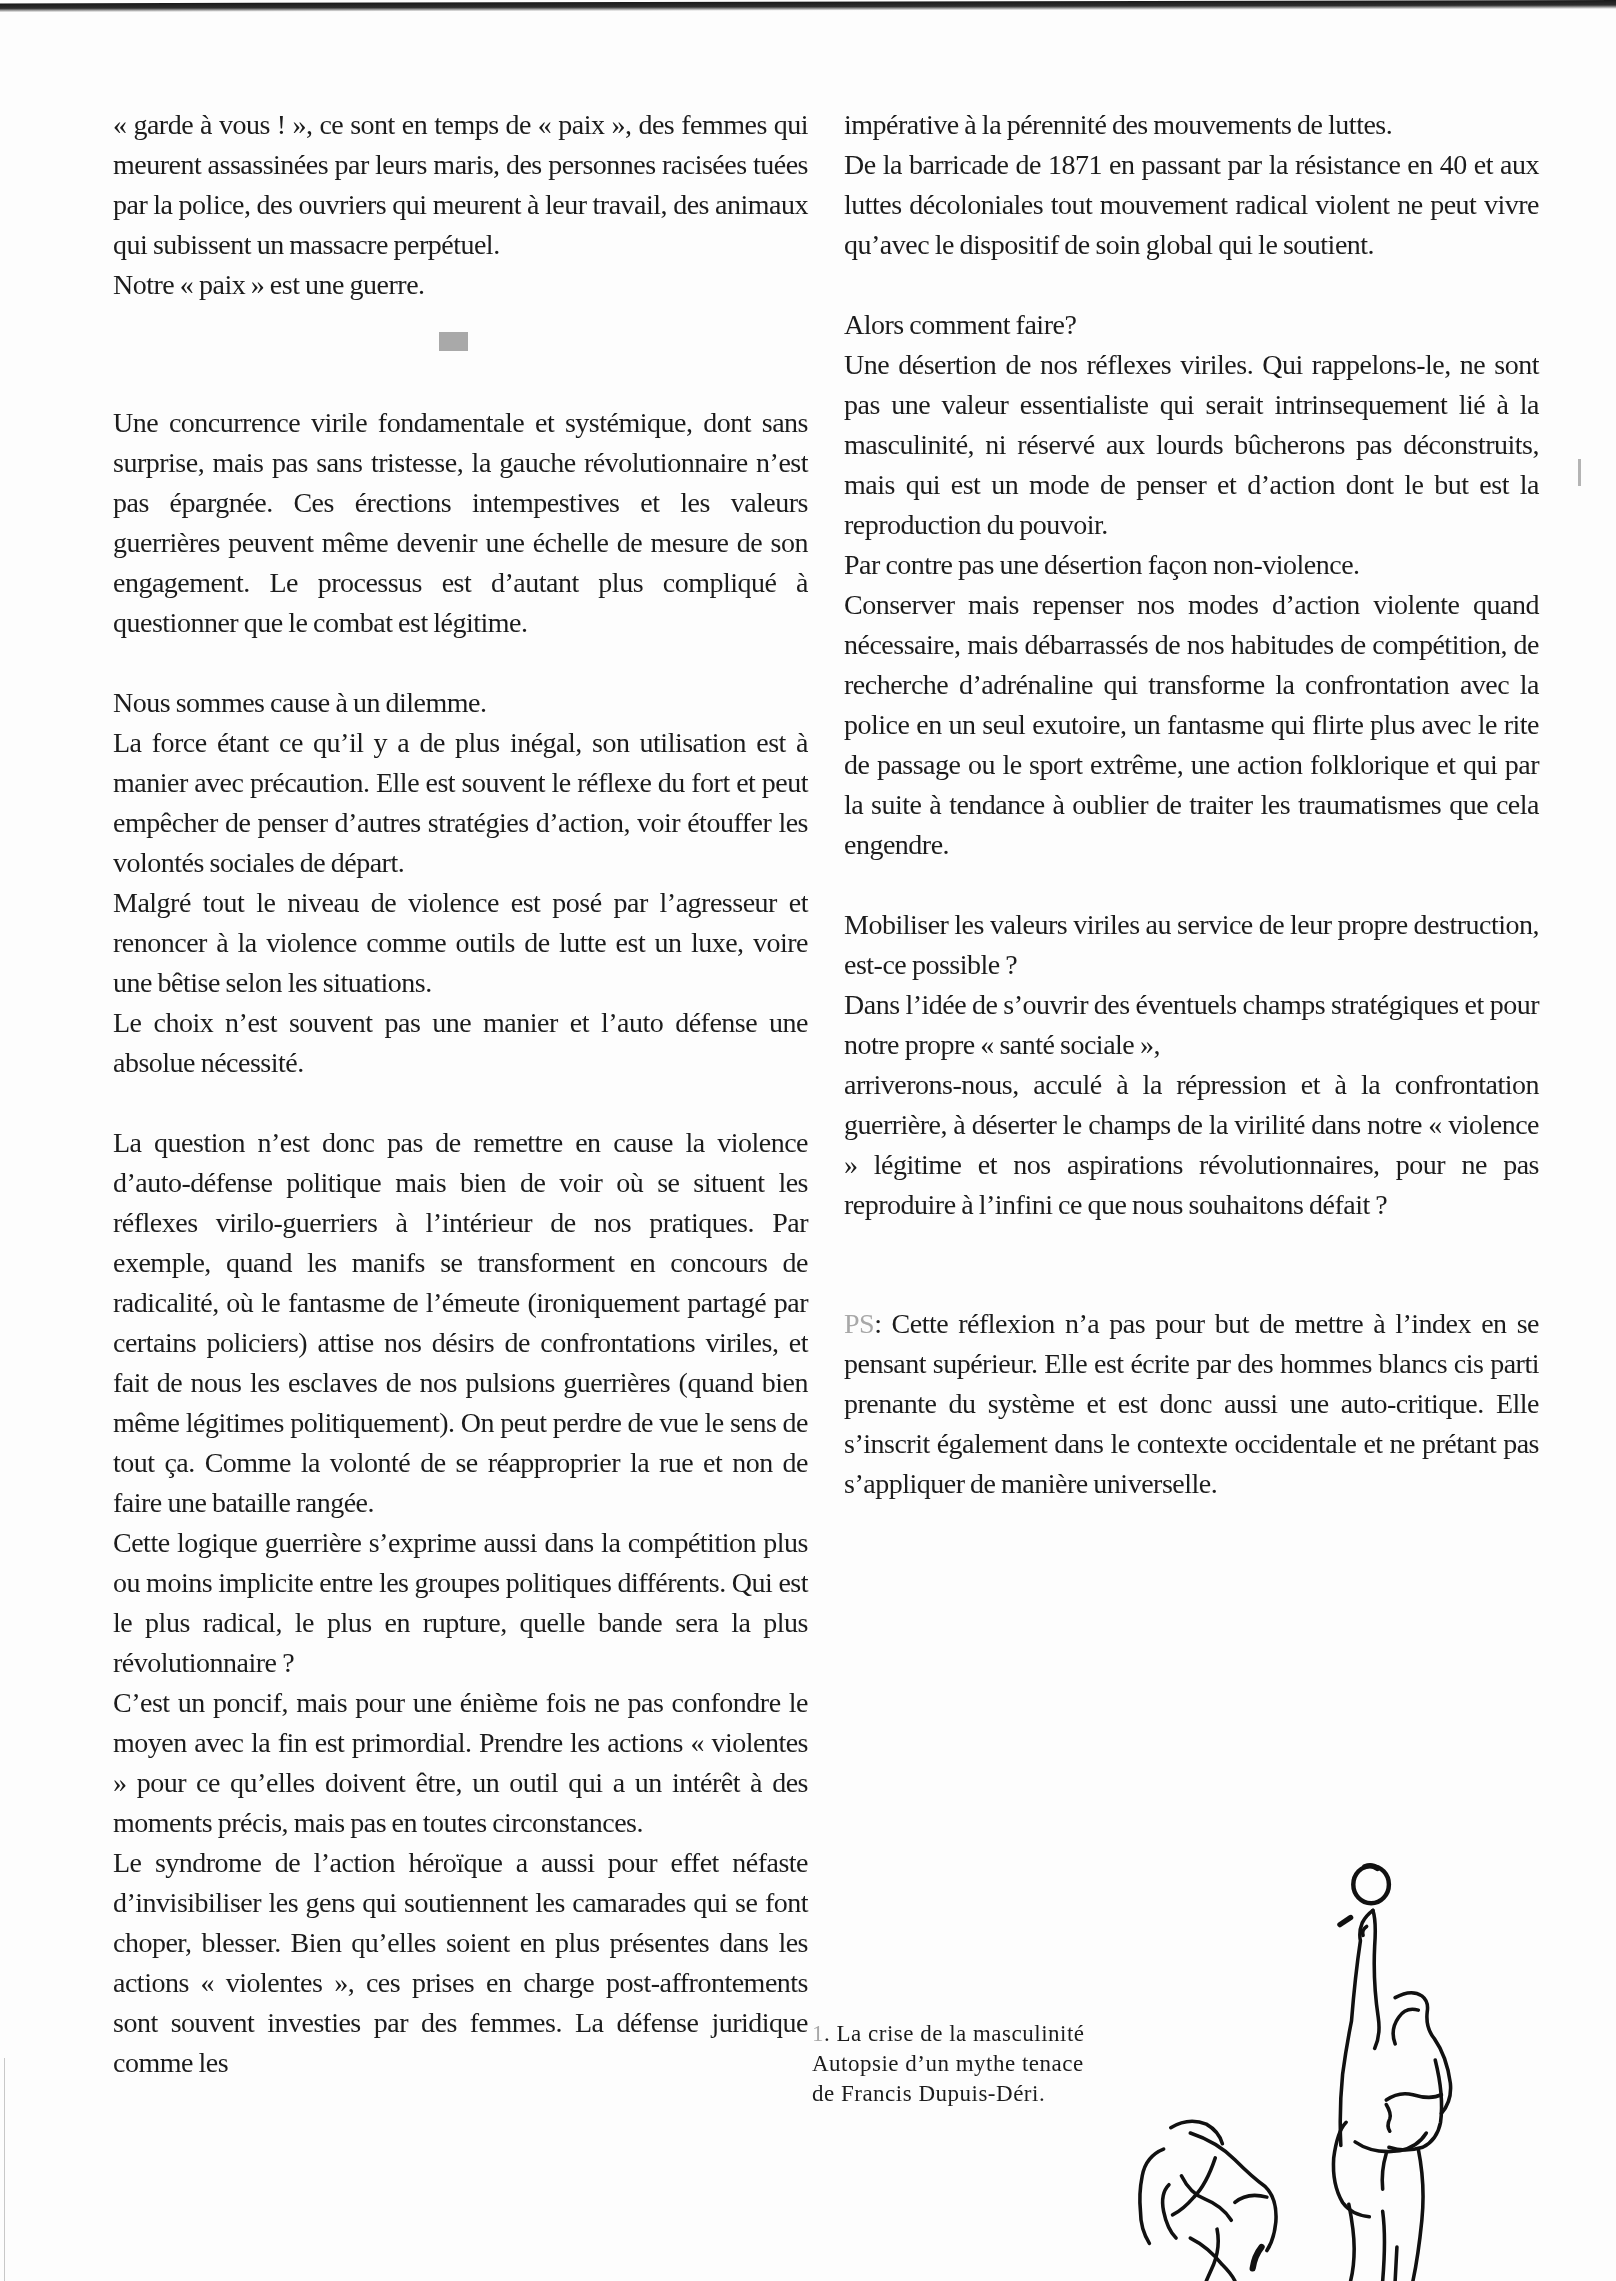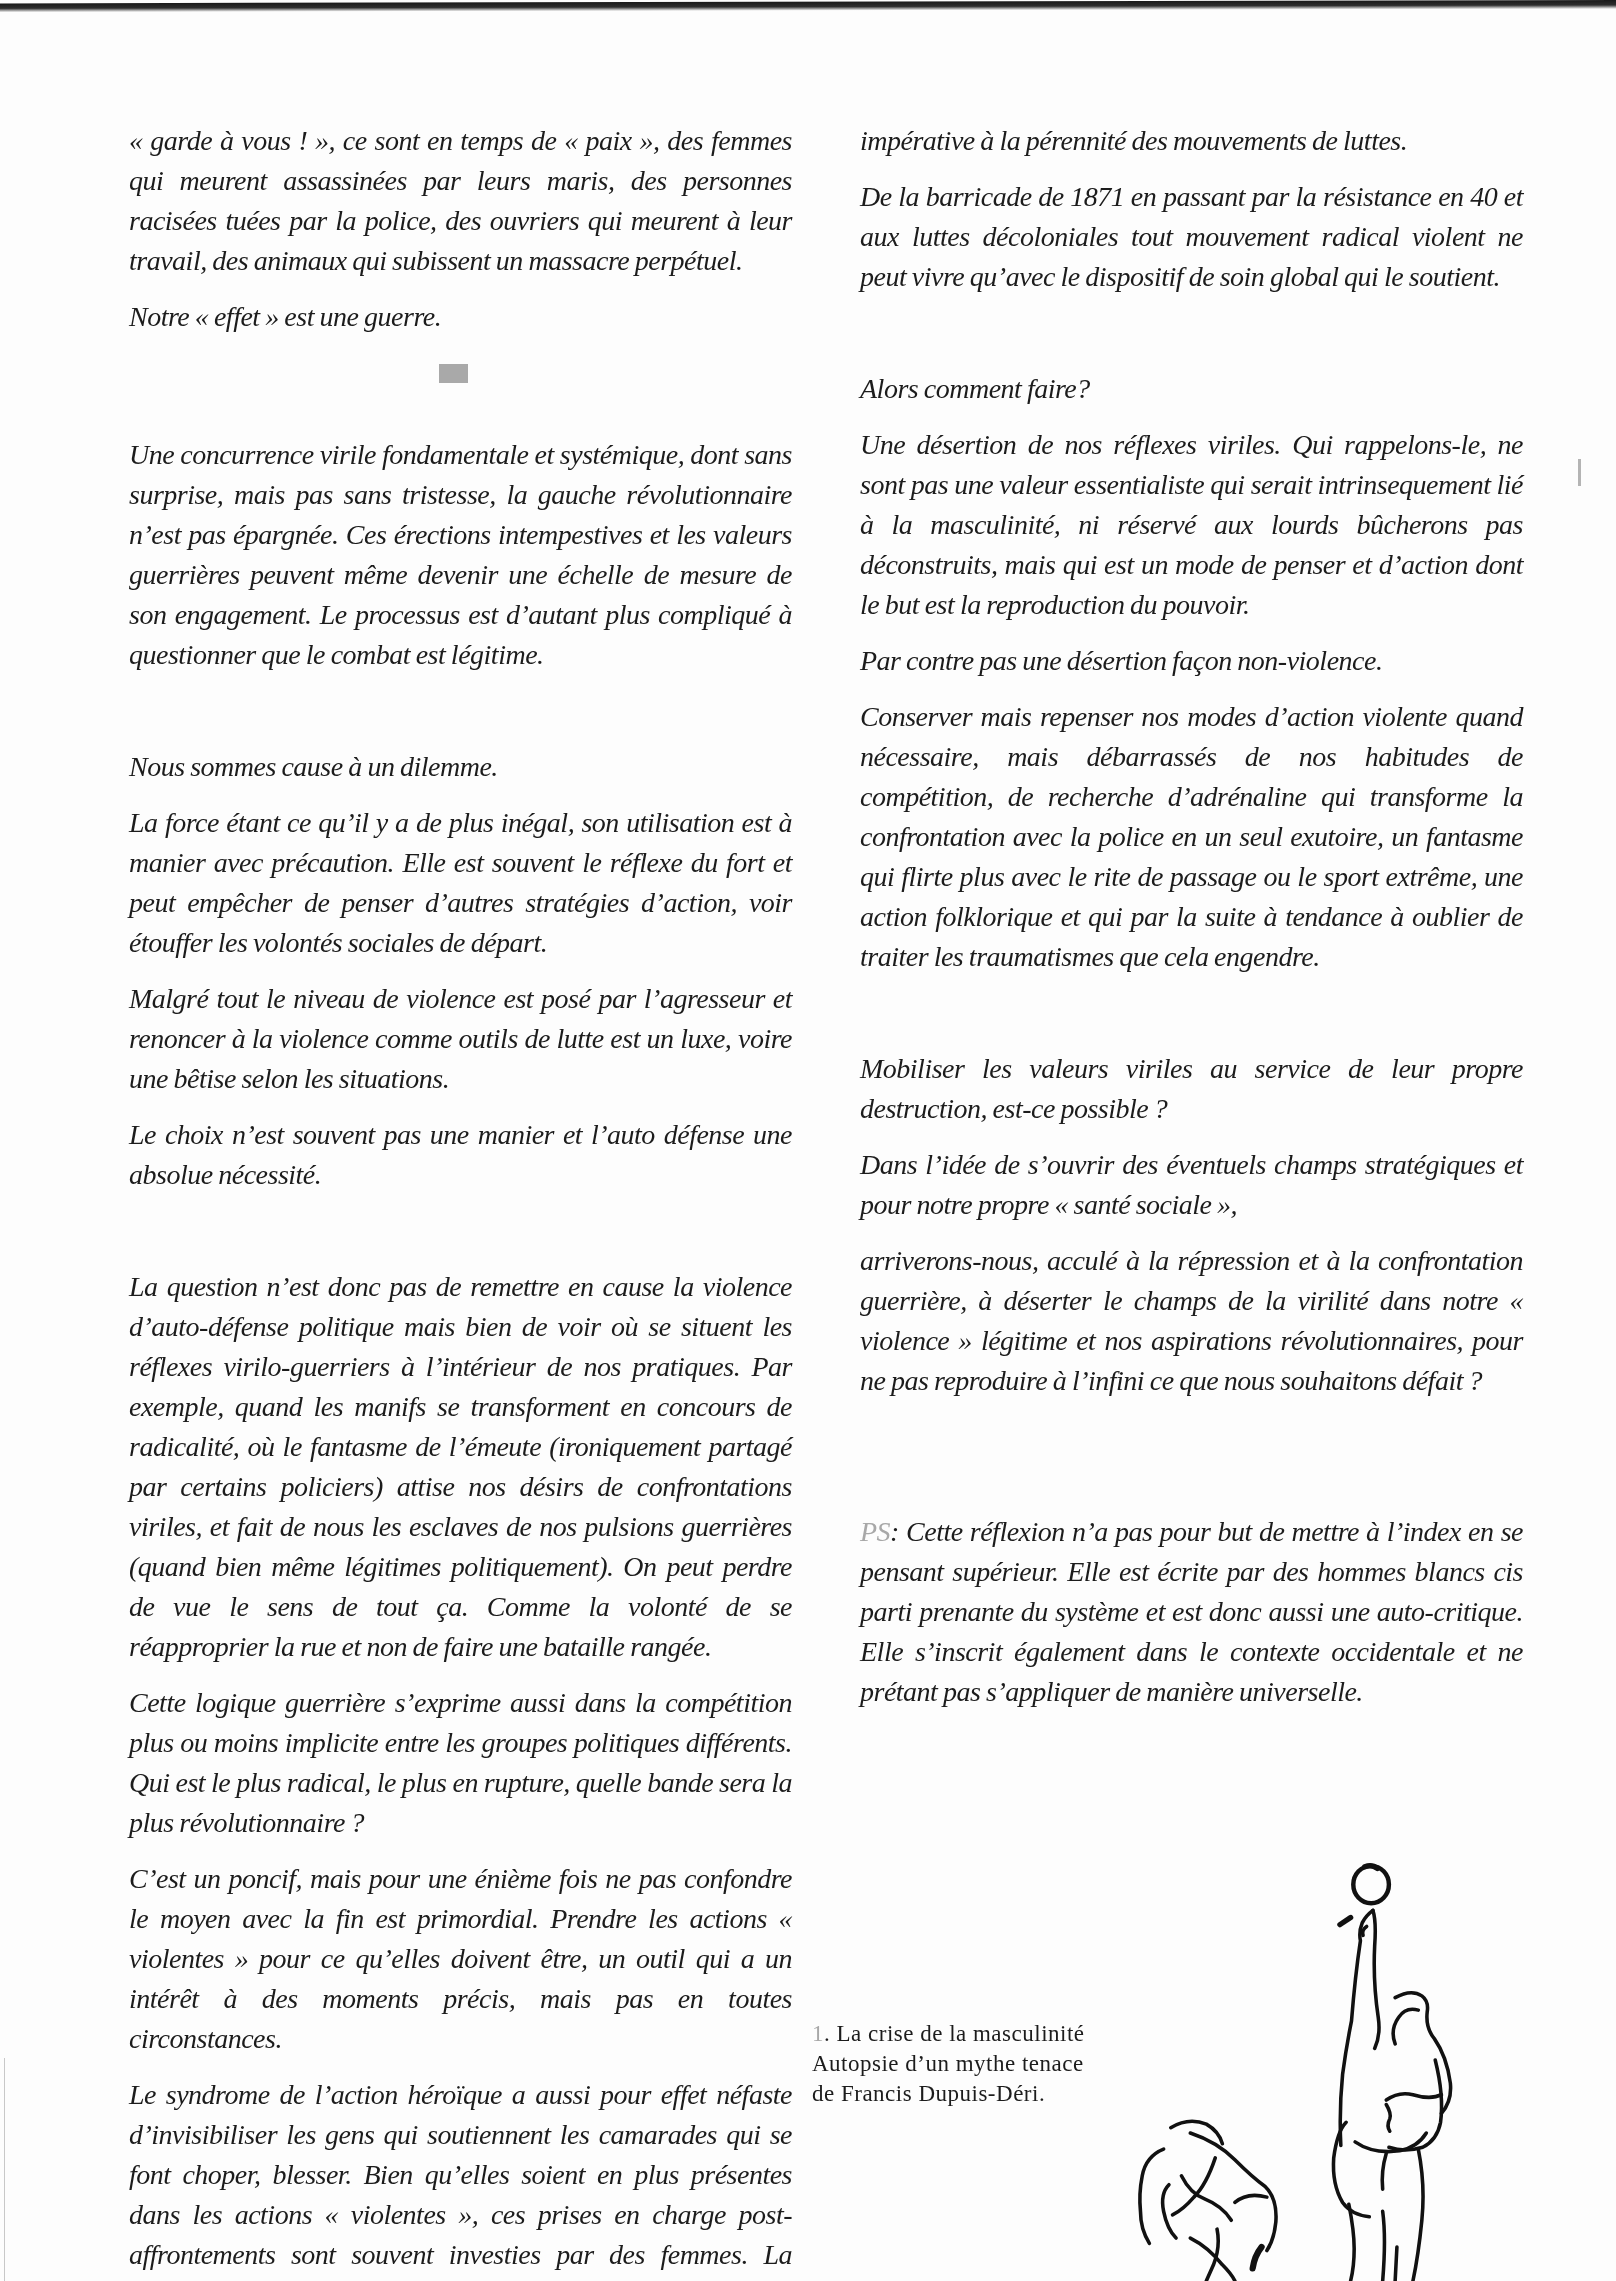--- a/index.html
+++ b/index.html
@@ -14,21 +14,21 @@
     background: linear-gradient(to bottom, #1a1a1a 0%, #2e2e2e 55%, #bdbdbd 85%, #fdfdfd 100%);
     transform: skewY(-0.12deg); transform-origin: right top;
   }
   .col {
     position: absolute; top: 105px; width: 695px;
     font-size: 28px; line-height: 40px;
     letter-spacing: -0.5px; word-spacing: -0.9px;
   }
   .col-left { left: 113px; }
   .col-right { left: 844px; }
-  .col p { margin: 16px; text-align: justify; font-style: italic; }
+  .col p { margin: 0; text-align: justify; }
   .col p.last { text-align-last: left; }
   .gap { height: 40px; }
   .gap-big { height: 79px; }
   .separator {
     width: 28.5px; height: 18.7px; margin: 27px auto 52px 326px;
     background: #9a9a9a; opacity: .85;
   }
   .ps-label { color: #a8a8a8; }
   .ps-text { text-align: left; }
   .footnote {
@@ -43,21 +43,21 @@
 </style>
 </head>
 <body>
 
 <div class="scan-edge"></div>
 <div class="margin-mark"></div>
 <div class="binding-line"></div>
 
 <div class="col col-left">
   <p class="last">« garde à vous ! », ce sont en temps de « paix », des femmes qui meurent assassinées par leurs maris, des personnes racisées tuées par la police, des ouvriers qui meurent à leur travail, des animaux qui subissent un massacre perpétuel.</p>
-  <p class="last">Notre « effet » est une guerre.</p>
+  <p class="last">Notre « paix » est une guerre.</p>
   <div class="separator"></div>
   <p class="last">Une concurrence virile fondamentale et systémique, dont sans surprise, mais pas sans tristesse, la gauche révolutionnaire n’est pas épargnée. Ces érections intempestives et les valeurs guerrières peuvent même devenir une échelle de mesure de son engagement. Le processus est d’autant plus compliqué à questionner que le combat est légitime.</p>
   <div class="gap"></div>
   <p class="last">Nous sommes cause à un dilemme.</p>
   <p class="last">La force étant ce qu’il y a de plus inégal, son utilisation est à manier avec précaution. Elle est souvent le réflexe du fort et peut empêcher de penser d’autres stratégies d’action, voir étouffer les volontés sociales de départ.</p>
   <p class="last">Malgré tout le niveau de violence est posé par l’agresseur et renoncer à la violence comme outils de lutte est un luxe, voire une bêtise selon les situations.</p>
   <p class="last">Le choix n’est souvent pas une manier et l’auto défense une absolue nécessité.</p>
   <div class="gap"></div>
   <p class="last">La question n’est donc pas de remettre en cause la violence d’auto-défense politique mais bien de voir où se situent les réflexes virilo-guerriers à l’intérieur de nos pratiques. Par exemple, quand les manifs se transforment en concours de radicalité, où le fantasme de l’émeute (ironiquement partagé par certains policiers) attise nos désirs de confrontations viriles, et fait de nous les esclaves de nos pulsions guerrières (quand bien même légitimes politiquement). On peut perdre de vue le sens de tout ça. Comme la volonté de se réapproprier la rue et non de faire une bataille rangée.</p>
   <p class="last">Cette logique guerrière s’exprime aussi dans la compétition plus ou moins implicite entre les groupes politiques différents. Qui est le plus radical, le plus en rupture, quelle bande sera la plus révolutionnaire ?</p>

